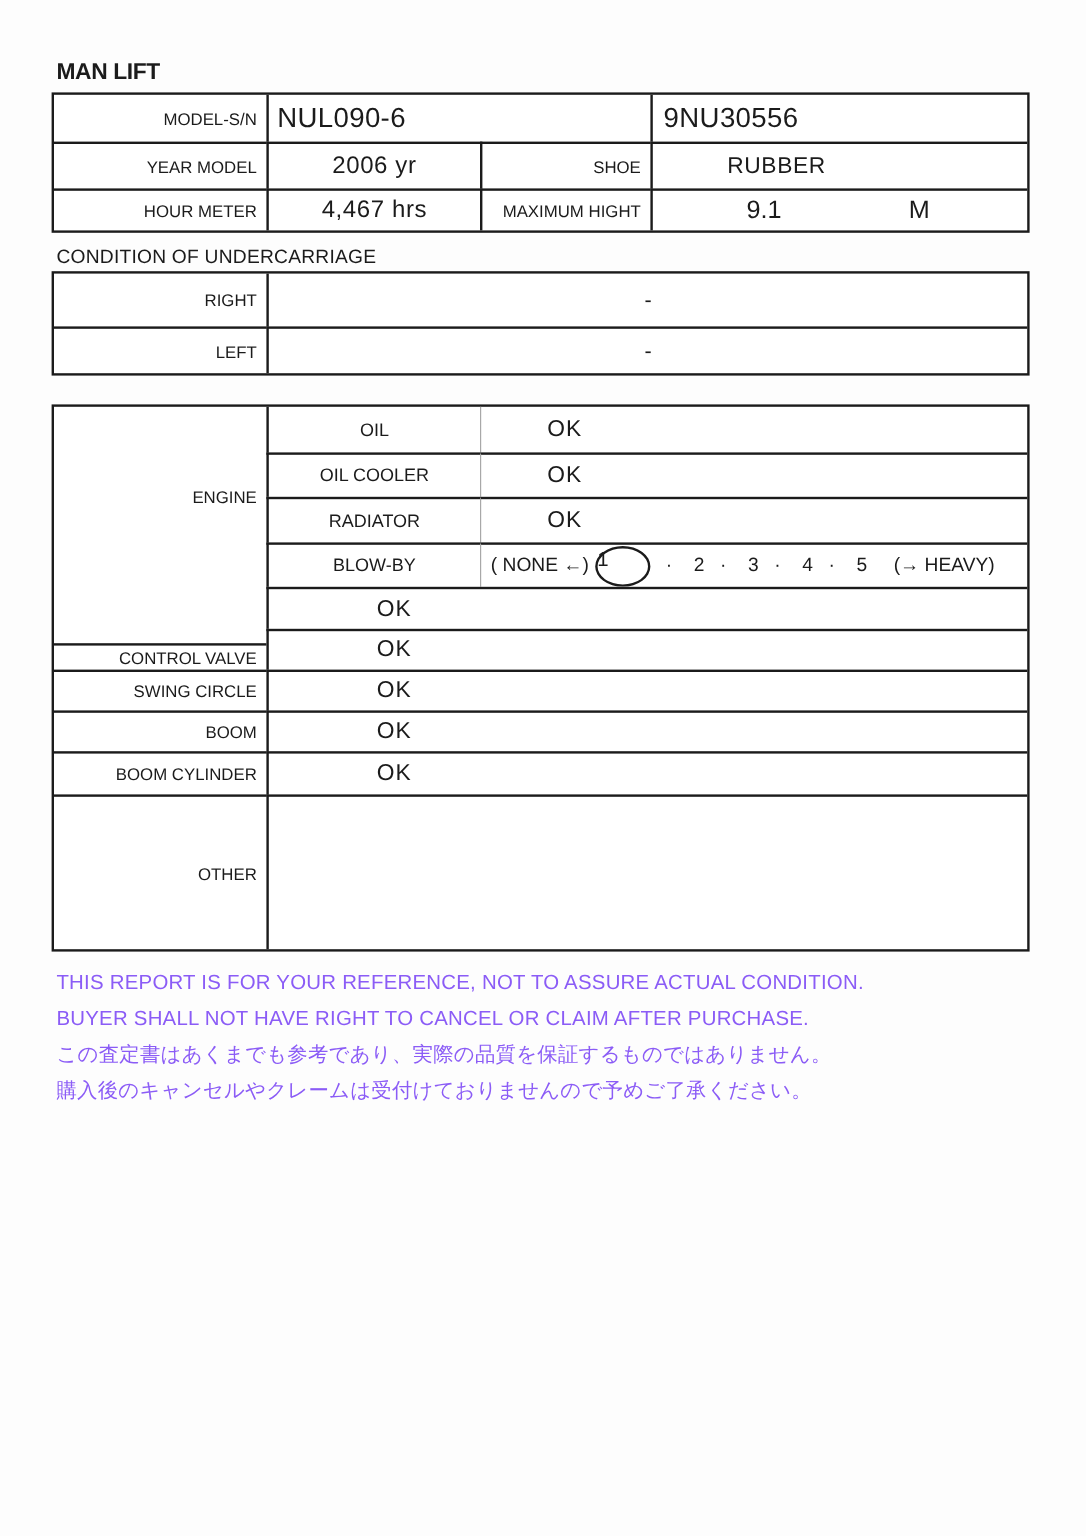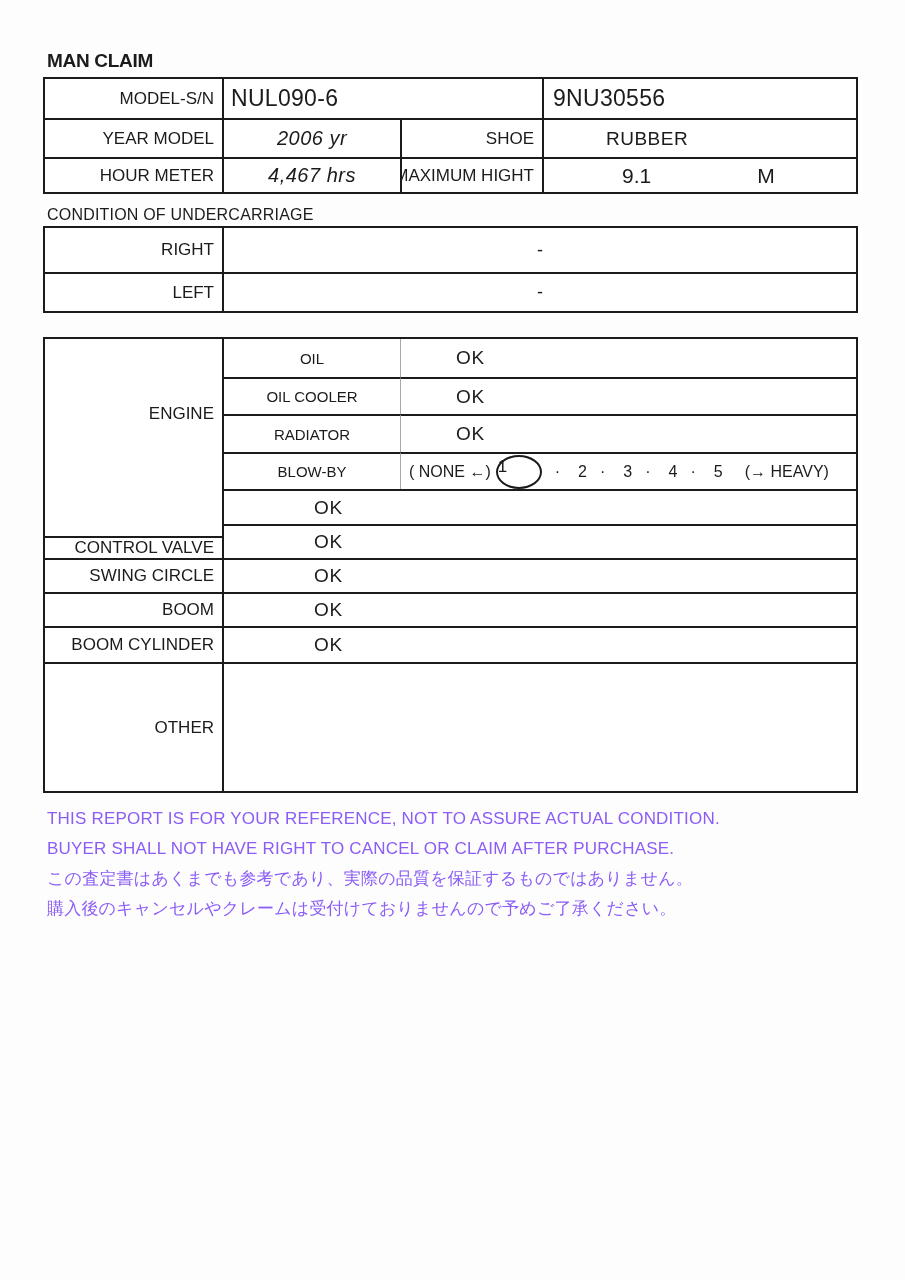--- a/index.html
+++ b/index.html
@@ -45,23 +45,23 @@
   .bl1 { border-left: 1px solid #a8a8a8; }
   .bt2 { border-top: 2px solid #1b1b1b; }
 
   
   #spec-table {
     top: 77px;
     grid-template-columns: 177px 178px 142px 1fr;
     grid-template-rows: 39px 39px 1fr;
     height: 117px;
   }
-  .lbl { justify-content: flex-end; padding-right: 8px; font-size: 17px; }
+  .lbl { justify-content: flex-end; padding-right: 8px; font-size: 14px; }
   .val-big { font-size: 23px; padding-left: 7px; letter-spacing: 0.3px; }
-  .val-mid { justify-content: center; font-size: 20px; letter-spacing: 0.5px; font-style: italic; }
+  .val-mid { justify-content: center; font-size: 20px; letter-spacing: 0.5px; }
 
   
   #under-table {
     top: 226px;
     grid-template-columns: 177px 1fr;
     grid-template-rows: 44px 1fr;
     height: 87px;
   }
   .dash-val { justify-content: center; font-size: 18px; }
 
@@ -110,21 +110,21 @@
     font-size: 17px;
     letter-spacing: 0.2px;
     white-space: nowrap;
   }
 </style>
 </head>
 <body>
 
 <div class="page">
 
-  <div class="doc-title">MAN CLAIM</div>
+  <div class="doc-title">MAN LIFT</div>
 
   <div class="tbl" id="spec-table">
     <div class="cell lbl">MODEL-S/N</div>
     <div class="cell val-big bl2" style="grid-column: 2 / 4;">NUL090-6</div>
     <div class="cell val-big bl2" style="padding-left: 9px;">9NU30556</div>
 
     <div class="cell lbl bt2">YEAR MODEL</div>
     <div class="cell val-mid bl2 bt2">2006 yr</div>
     <div class="cell lbl bl2 bt2">SHOE</div>
     <div class="cell rubber-val bl2 bt2">RUBBER</div>

